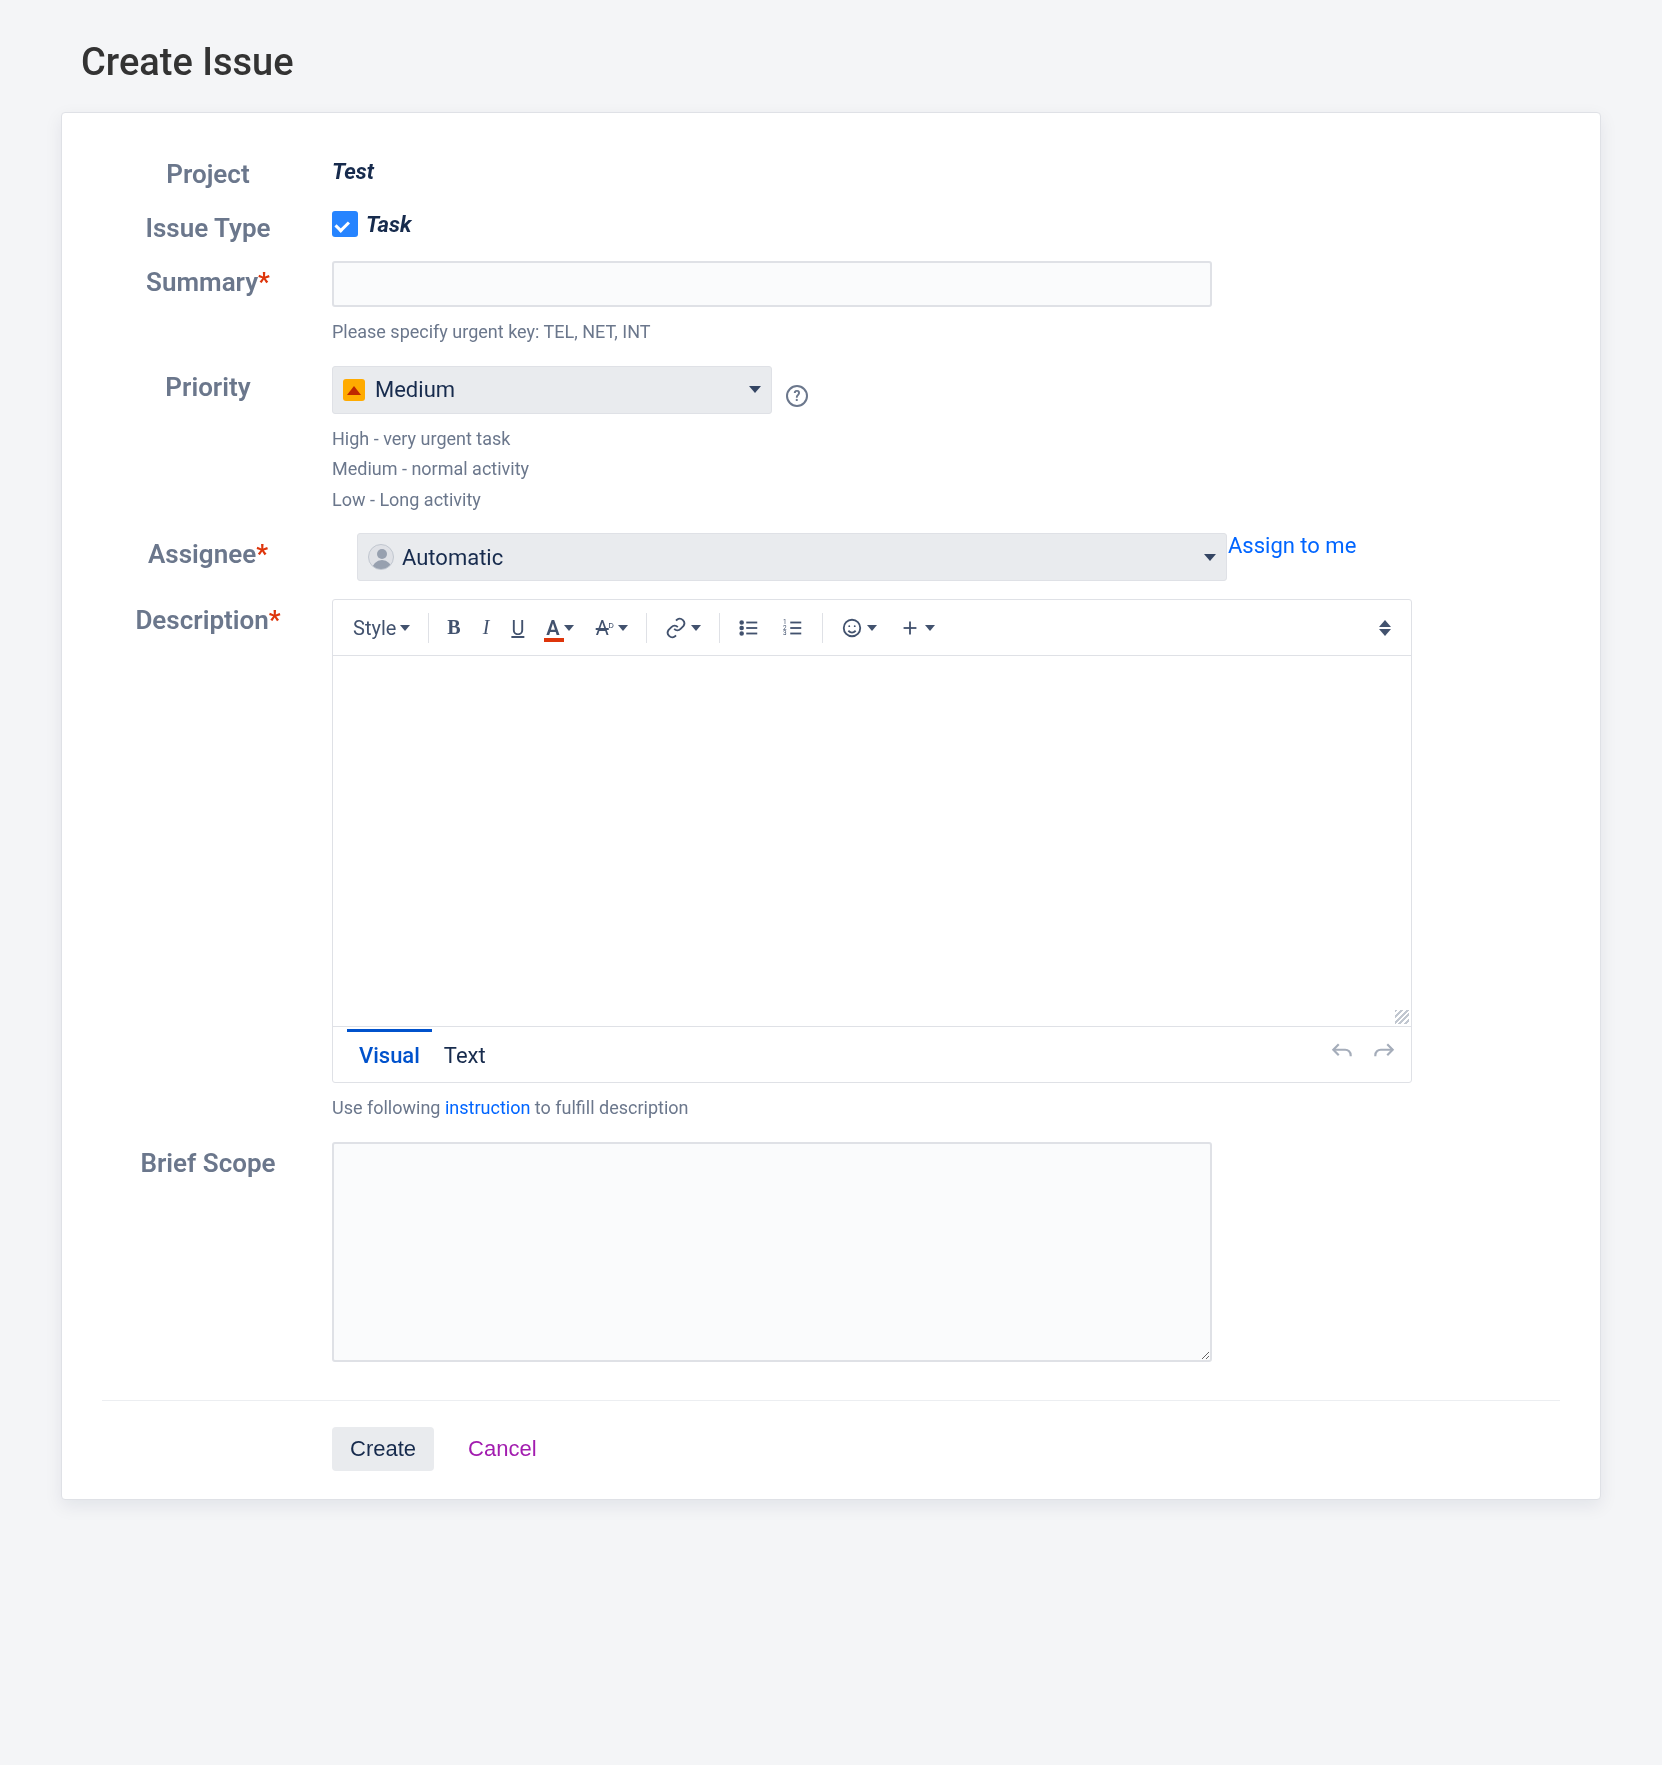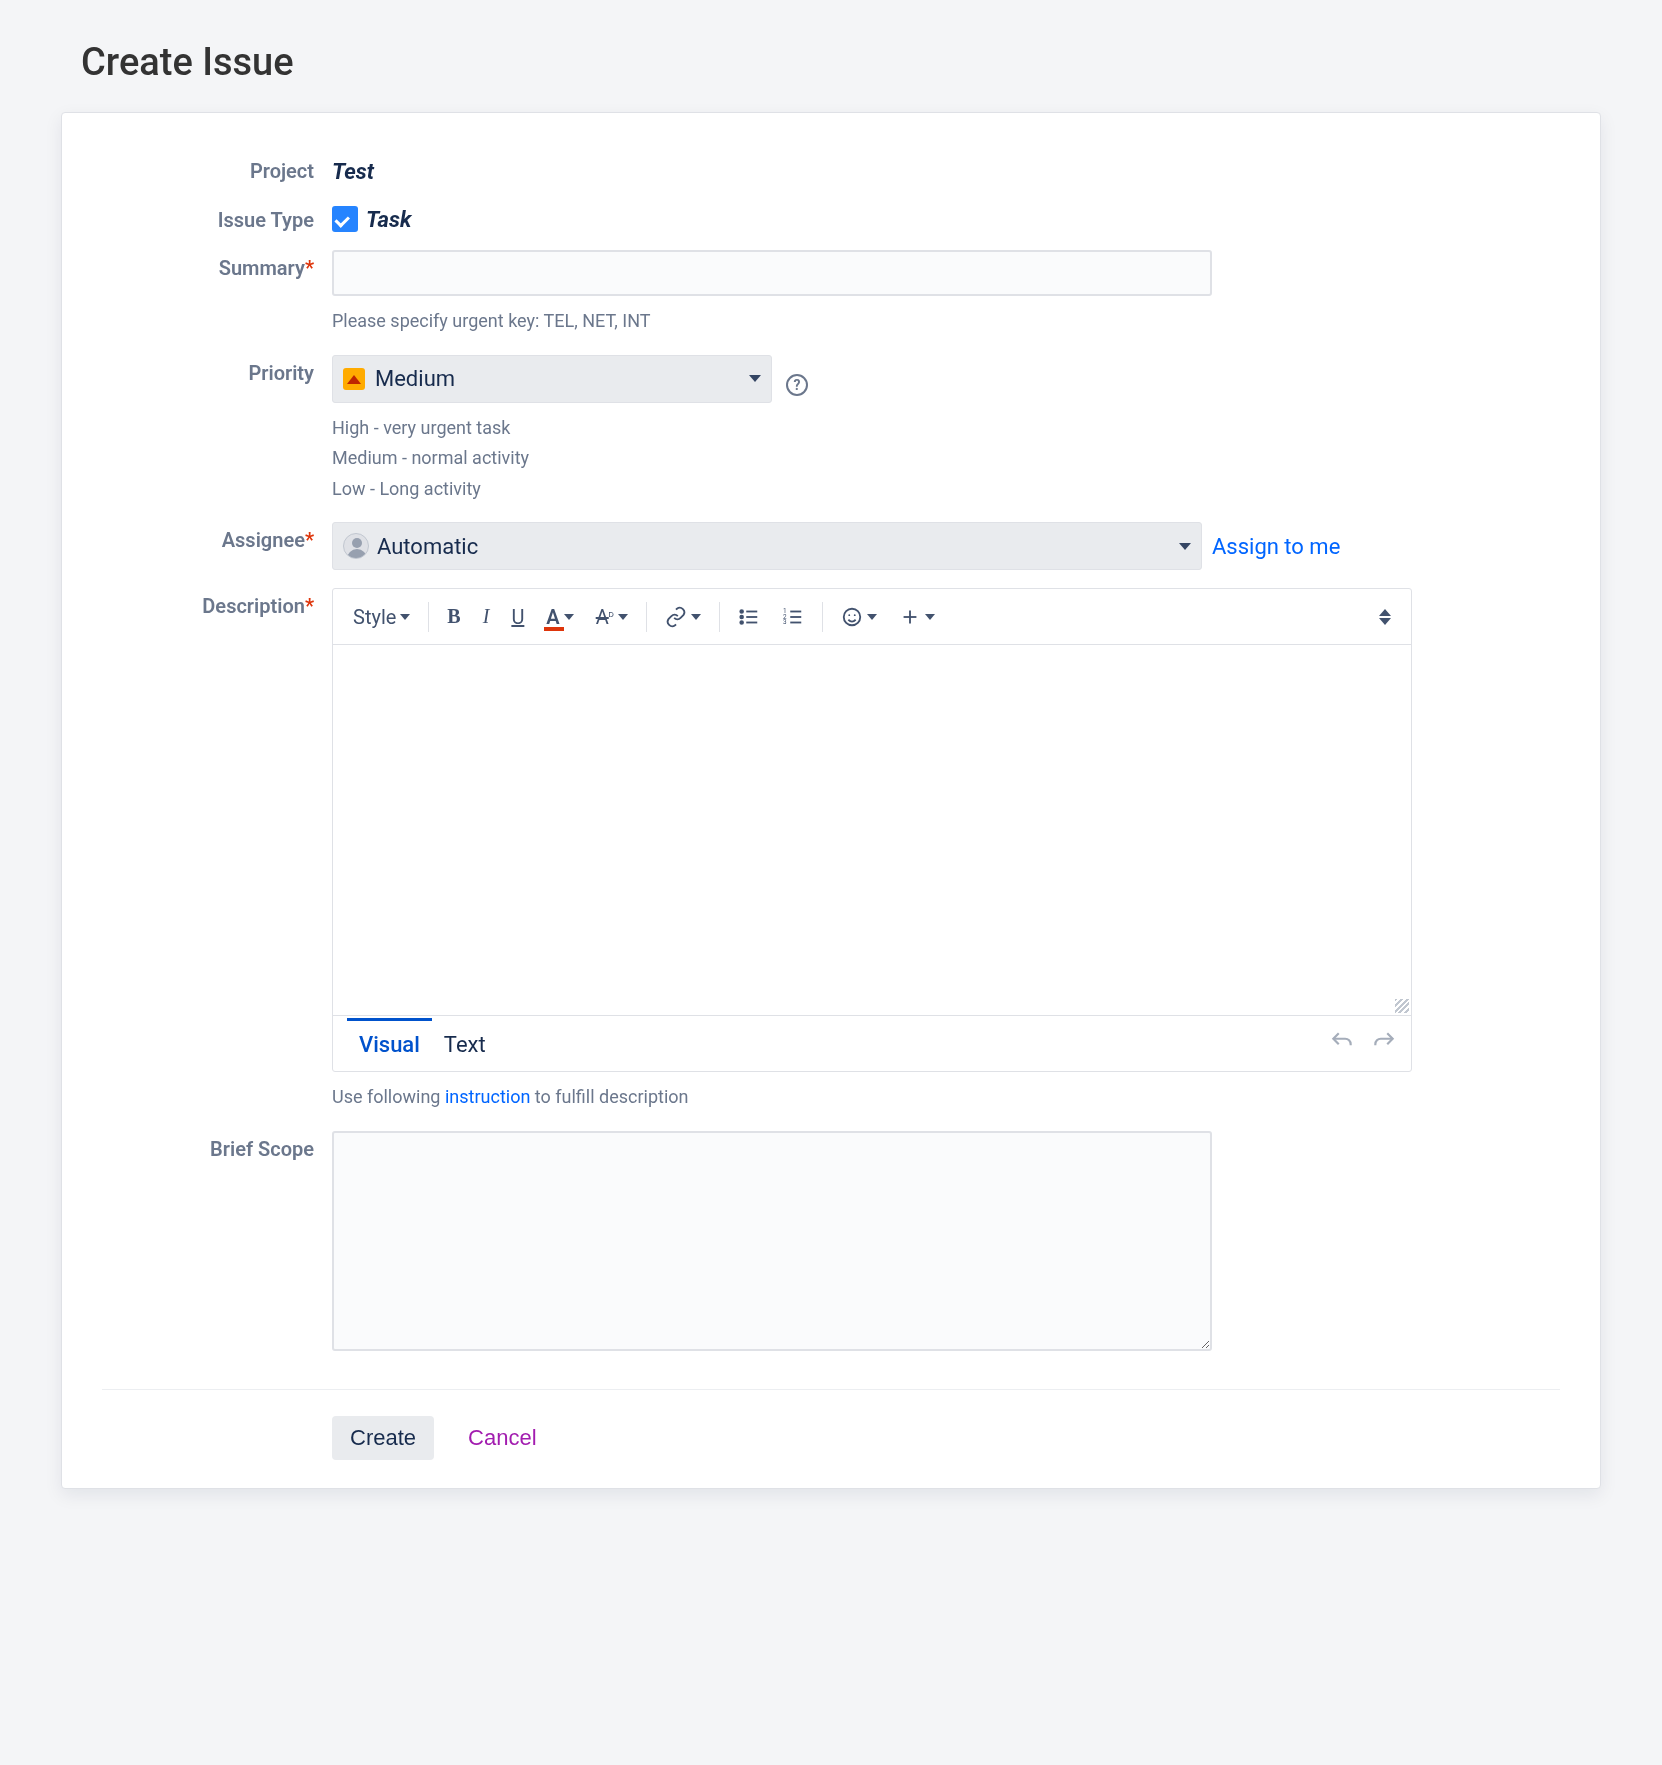--- a/index.html
+++ b/index.html
@@ -30,25 +30,25 @@
   }
   .form {}
   .row {
     display: flex;
     align-items: flex-start;
     margin-bottom: 18px;
   }
   .label-col {
     width: 230px;
     flex: 0 0 230px;
-    text-align: right;
+    text-align: center;
     padding-right: 18px;
     padding-top: 6px;
     color: #6b778c;
-    font-size: 20px;
+    font-size: 26px;
     font-weight: 600;
   }
   .label-col .req { color: #de350b; font-weight: 700; }
   .field-col {
     flex: 1;
     min-width: 0;
   }
   .static-value {
     font-size: 22px;
     font-weight: 700;
@@ -153,21 +153,21 @@
   .avatar-icon::before{
     content:""; position:absolute; left:8px; top:4px;
     width:10px; height:10px; border-radius:50%;
     background:#97a0af;
   }
   .avatar-icon::after{
     content:""; position:absolute; left:3px; top:15px;
     width:20px; height:14px; border-radius:10px 10px 0 0;
     background:#97a0af;
   }
-  .assign-row { display:flex; align-items:center; gap:10px; flex-wrap:wrap; }
+  .assign-row { display:flex; gap:1px; flex-wrap:wrap;margin-left:25px; }
   .link { color:#0065ff; font-size:22px; cursor:pointer; text-decoration:none; }
   .inline-link { color:#0065ff; cursor:pointer; }
 
   
   .editor {
     border: 1px solid #dfe1e6;
     border-radius: 3px;
     width: 100%;
     max-width: 1080px;
   }

